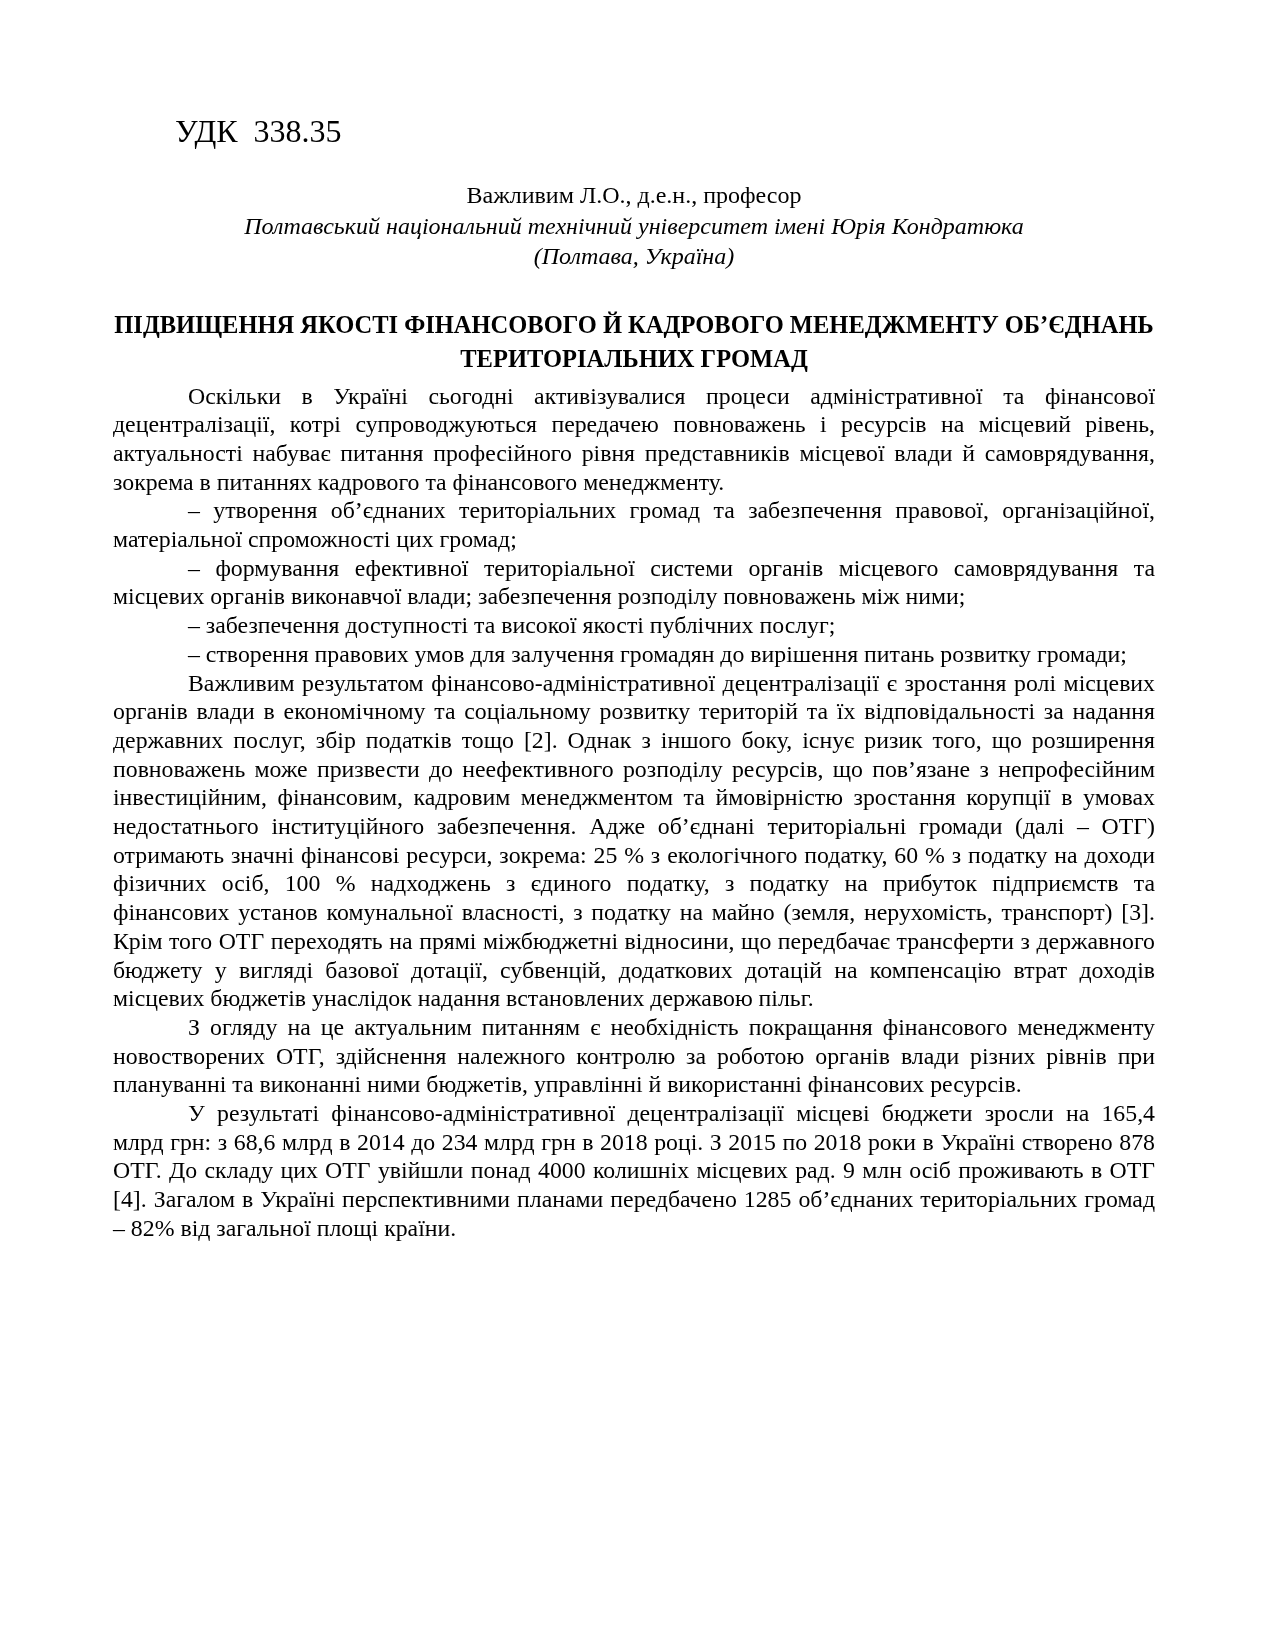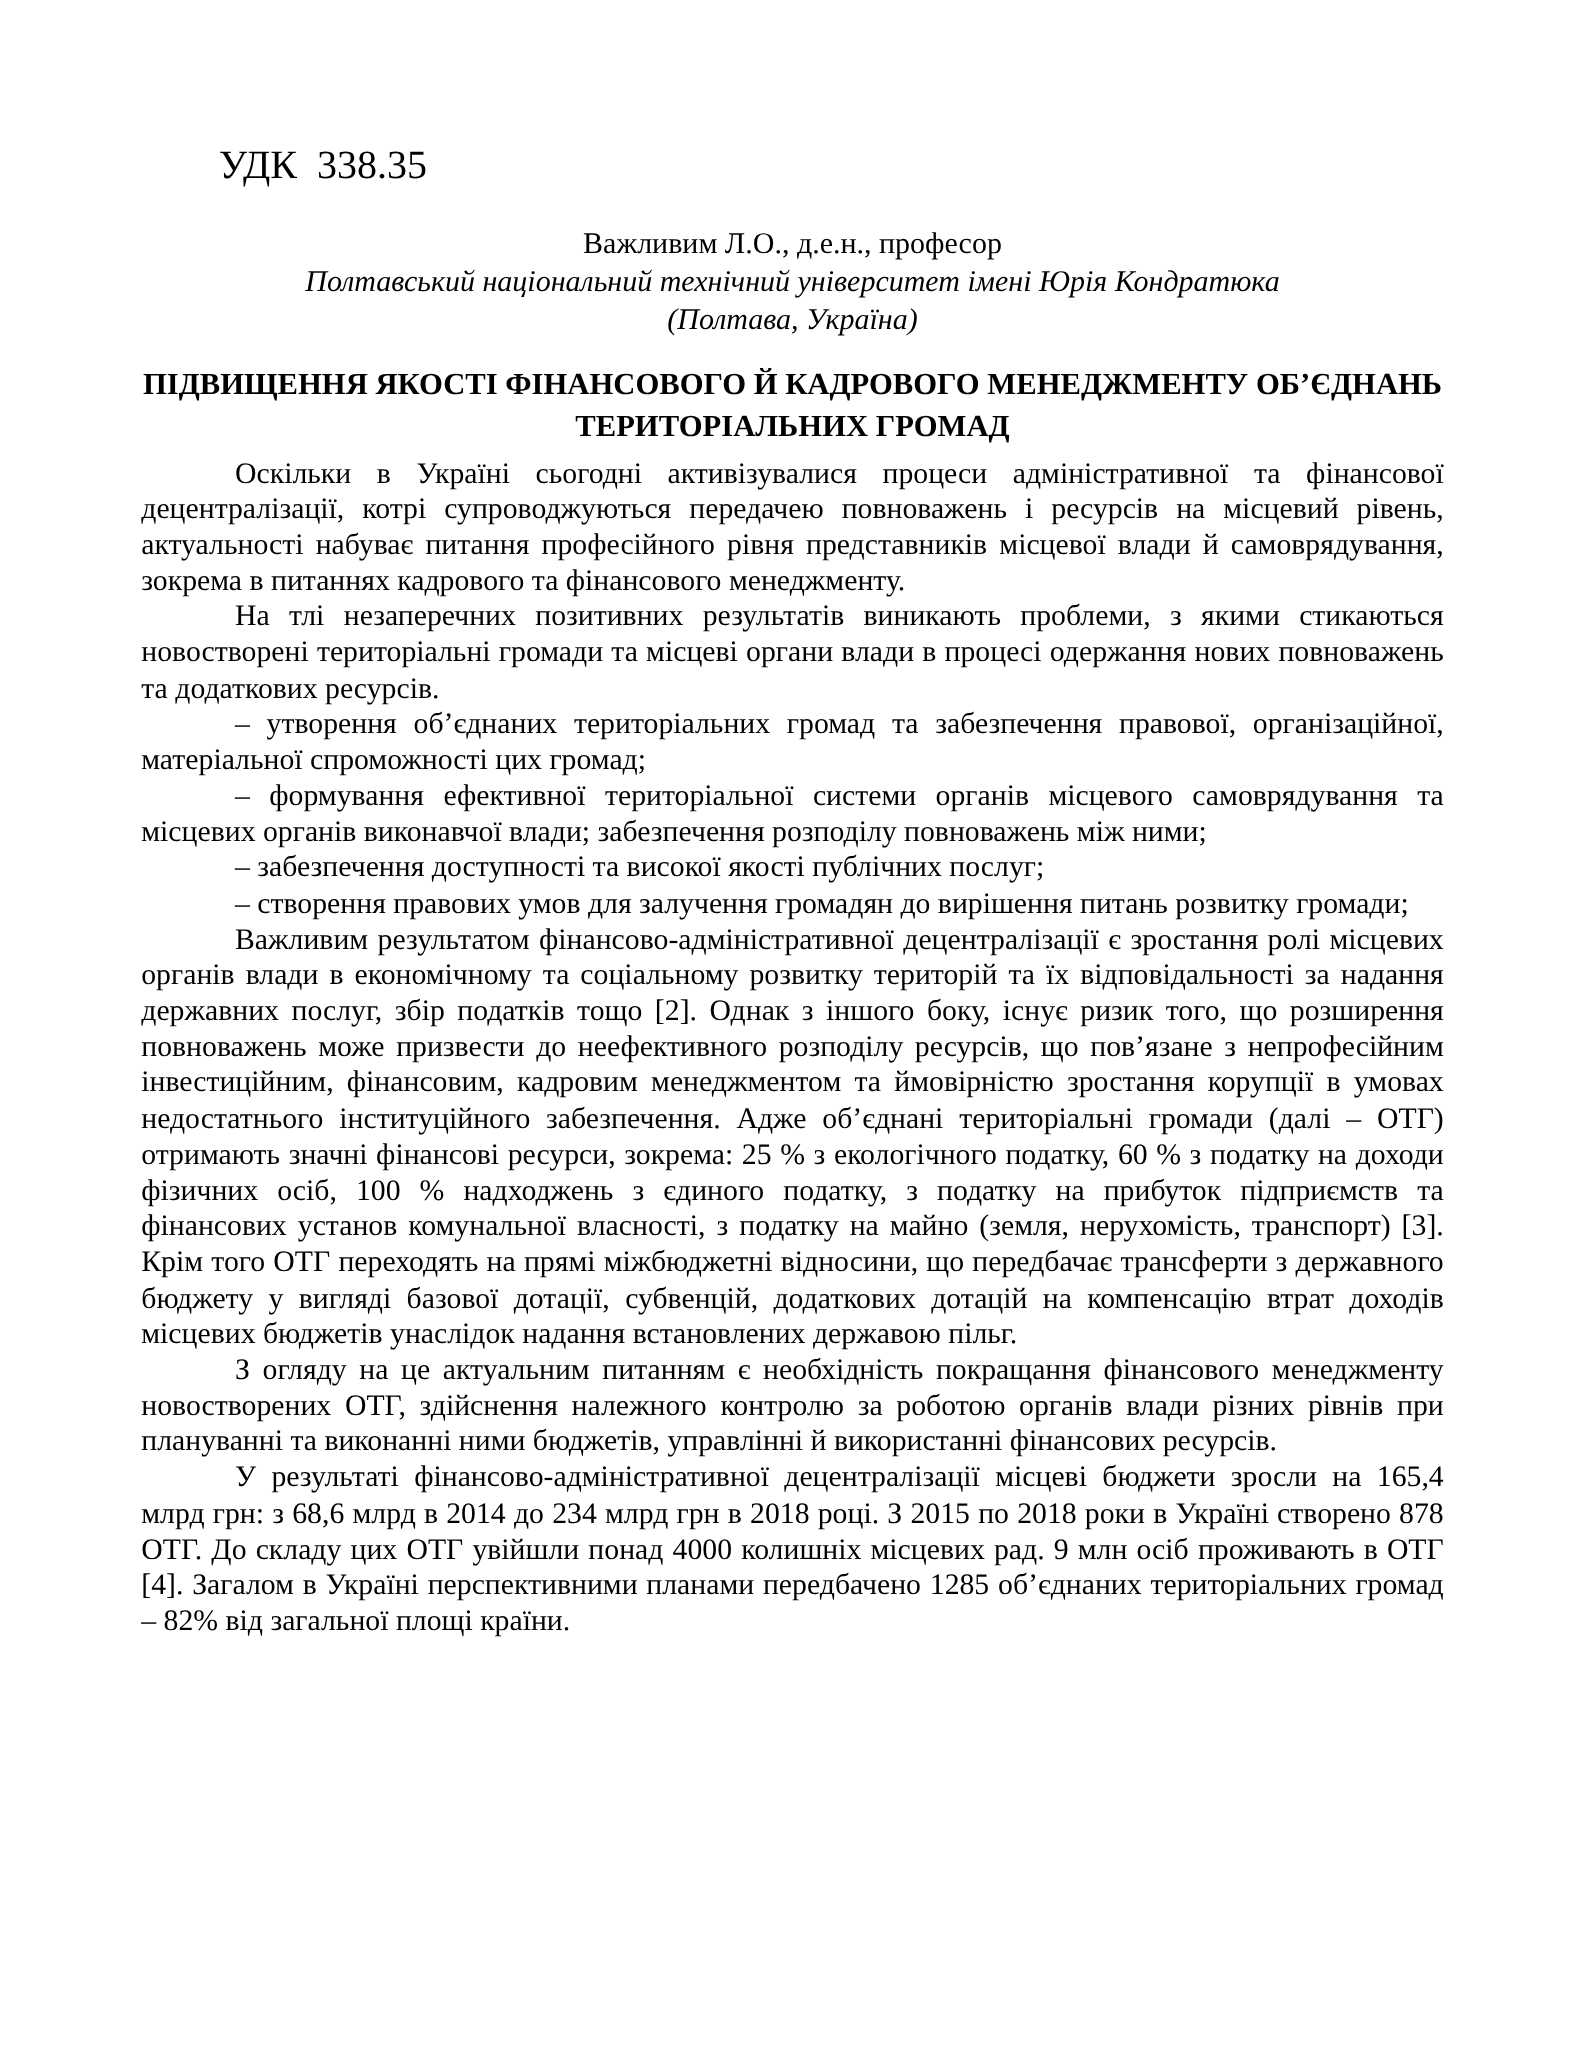--- a/index.html
+++ b/index.html
@@ -34,21 +34,21 @@
     margin: 0;
     font-size: 24px;
     line-height: 30.5px;
     text-align: center;
   }
   .byline .affiliation,
   .byline .location {
     font-style: italic;
   }
   .title {
-    margin: 19px 0 6px 0;
+    margin: 36px 0 6px 0;
     font-size: 24.5px;
     line-height: 34px;
     font-weight: bold;
     text-align: center;
   }
   p.body-p {
     margin: 0;
     font-size: 23.8px;
     line-height: 28.7px;
     text-align: justify;
@@ -68,21 +68,20 @@
 
     <div class="byline">
       <p class="author">Важливим Л.О., д.е.н., професор</p>
       <p class="affiliation">Полтавський національний технічний університет імені Юрія Кондратюка</p>
       <p class="location">(Полтава, Україна)</p>
     </div>
 
     <h1 class="title">ПІДВИЩЕННЯ ЯКОСТІ ФІНАНСОВОГО Й КАДРОВОГО МЕНЕДЖМЕНТУ ОБ’ЄДНАНЬ ТЕРИТОРІАЛЬНИХ ГРОМАД</h1>
 
     <p class="body-p">Оскільки в Україні сьогодні активізувалися процеси адміністративної та фінансової децентралізації, котрі супроводжуються передачею повноважень і ресурсів на місцевий рівень, актуальності набуває питання професійного рівня представників місцевої влади й самоврядування, зокрема в питаннях кадрового та фінансового менеджменту.</p>
-    <p class="body-p">На тлі незаперечних позитивних результатів виникають проблеми, з якими стикаються новостворені територіальні громади та місцеві органи влади в процесі одержання нових повноважень та додаткових ресурсів.</p>
     <p class="body-p">– утворення об’єднаних територіальних громад та забезпечення правової, організаційної, матеріальної спроможності цих громад;</p>
     <p class="body-p">– формування ефективної територіальної системи органів місцевого самоврядування та місцевих органів виконавчої влади; забезпечення розподілу повноважень між ними;</p>
     <p class="body-p">– забезпечення доступності та високої якості публічних послуг;</p>
     <p class="body-p">– створення правових умов для залучення громадян до вирішення питань розвитку громади;</p>
     <p class="body-p">Важливим результатом фінансово-адміністративної децентралізації є зростання ролі місцевих органів влади в економічному та соціальному розвитку територій та їх відповідальності за надання державних послуг, збір податків тощо [2]. Однак з іншого боку, існує ризик того, що розширення повноважень може призвести до неефективного розподілу ресурсів, що пов’язане з непрофесійним інвестиційним, фінансовим, кадровим менеджментом та ймовірністю зростання корупції в умовах недостатнього інституційного забезпечення. Адже об’єднані територіальні громади (далі – ОТГ) отримають значні фінансові ресурси, зокрема: 25 % з екологічного податку, 60 % з податку на доходи фізичних осіб, 100 % надходжень з єдиного податку, з податку на прибуток підприємств та фінансових установ комунальної власності, з податку на майно (земля, нерухомість, транспорт) [3]. Крім того ОТГ переходять на прямі міжбюджетні відносини, що передбачає трансферти з державного бюджету у вигляді базової дотації, субвенцій, додаткових дотацій на компенсацію втрат доходів місцевих бюджетів унаслідок надання встановлених державою пільг.</p>
     <p class="body-p">З огляду на це актуальним питанням є необхідність покращання фінансового менеджменту новостворених ОТГ, здійснення належного контролю за роботою органів влади різних рівнів при плануванні та виконанні ними бюджетів, управлінні й використанні фінансових ресурсів.</p>
     <p class="body-p">У результаті фінансово-адміністративної децентралізації місцеві бюджети зросли на 165,4 млрд грн: з 68,6 млрд в 2014 до 234 млрд грн в 2018 році. З 2015 по 2018 роки в Україні створено 878 ОТГ. До складу цих ОТГ увійшли понад 4000 колишніх місцевих рад. 9 млн осіб проживають в ОТГ [4]. Загалом в Україні перспективними планами передбачено 1285 об’єднаних територіальних громад – 82% від загальної площі країни.</p>
 
   </div>
 </div>

